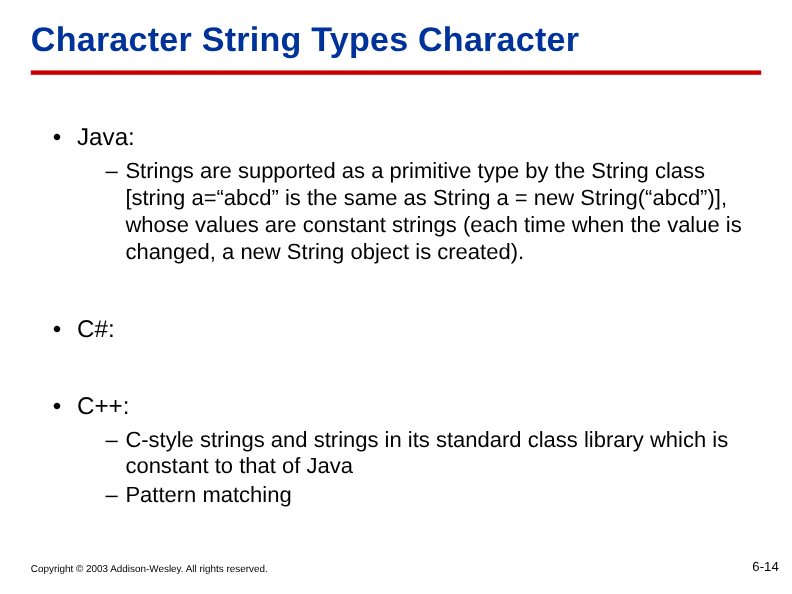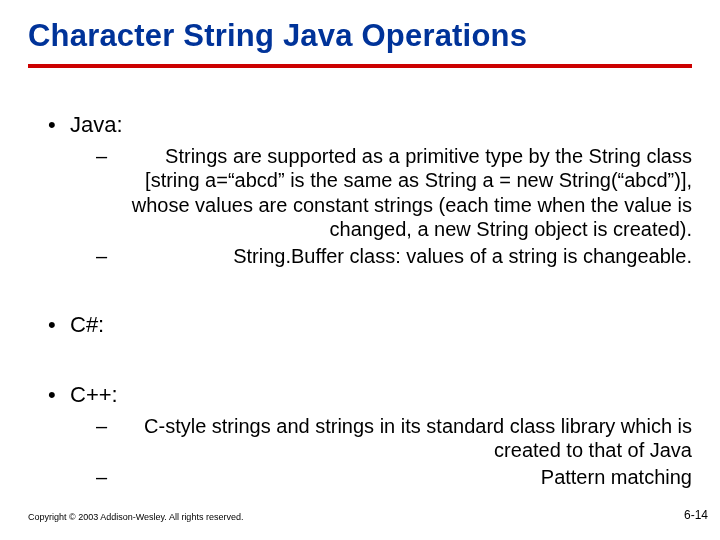--- a/index.html
+++ b/index.html
@@ -51,21 +51,20 @@
     padding-left: 26px;
     margin-top: 6px;
   }
   ul.level2 > li {
     position: relative;
     padding-left: 18px;
     font-size: 20px;
     line-height: 1.22;
     color: #000;
     margin-bottom: 2px;
-    text-align: right;
   }
   ul.level2 > li::before {
     content: "–";
     position: absolute;
     left: 0;
     top: 0;
     color: #000;
   }
   .footer-left {
     position: absolute;
@@ -79,38 +78,37 @@
     right: 12px;
     bottom: 18px;
     font-size: 12px;
     color: #000;
   }
 </style>
 </head>
 <body>
 
 <div class="slide">
-  <div class="title">Character String Java Operations</div>
+  <div class="title">Character String Types Character</div>
   <div class="rule"></div>
 
   <ul class="level1">
     <li>
       <span>Java:</span>
       <ul class="level2">
         <li>Strings are supported as a primitive type by the String class [string a=“abcd” is the same as String a = new String(“abcd”)], whose values are constant strings (each time when the value is changed, a new String object is created).</li>
-        <li>String.Buffer class: values of a string is changeable.</li>
       </ul>
     </li>
     <li>
       <span>C#:</span>
     </li>
     <li>
       <span>C++:</span>
       <ul class="level2">
-        <li>C-style strings and strings in its standard class library which is created to that of Java</li>
+        <li>C-style strings and strings in its standard class library which is constant to that of Java</li>
         <li>Pattern matching</li>
       </ul>
     </li>
   </ul>
 </div>
 
 <div class="footer-left">Copyright © 2003 Addison-Wesley. All rights reserved.</div>
 <div class="footer-right">6-14</div>
 
 </body></html>

